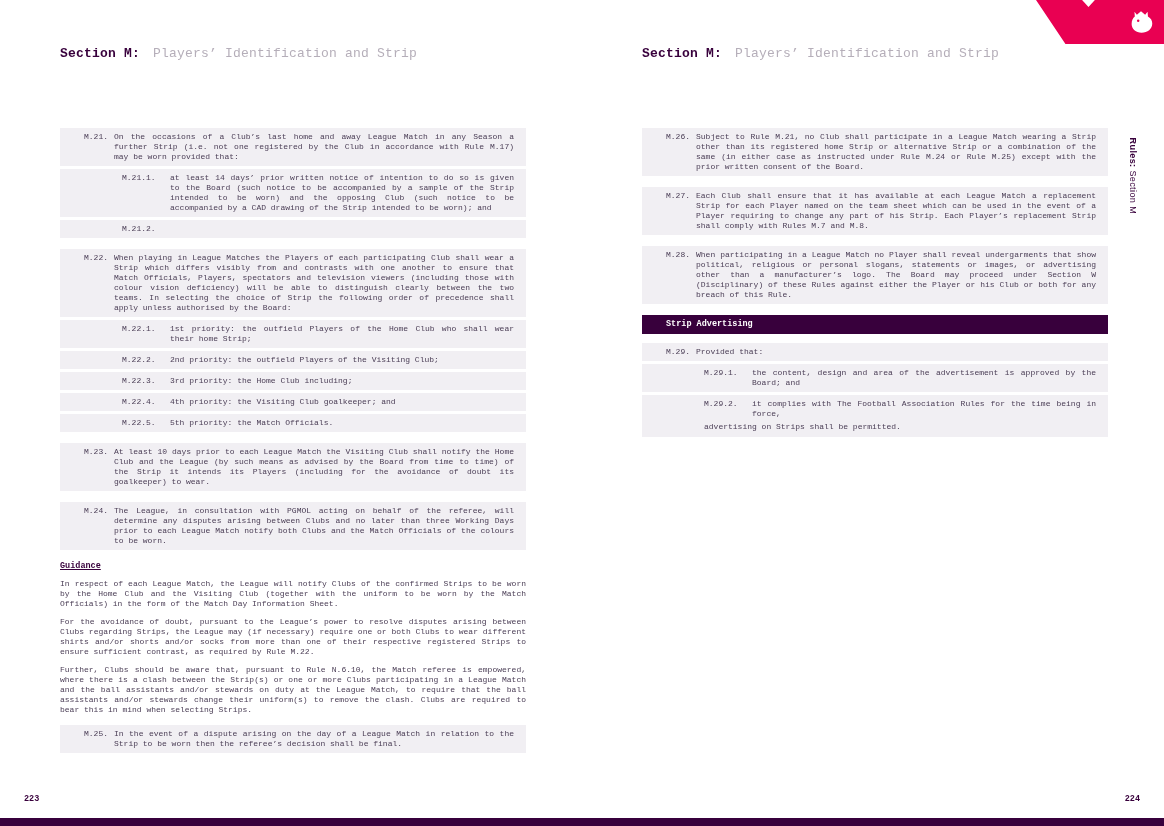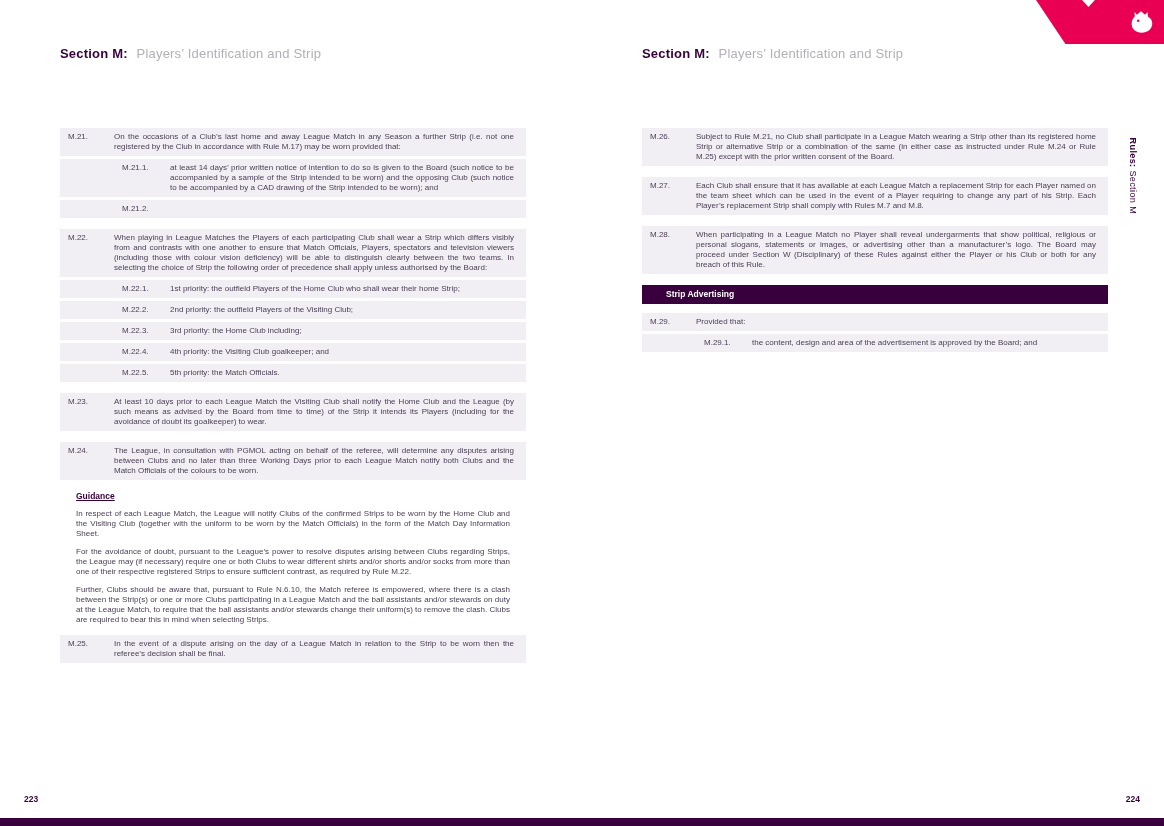--- a/index.html
+++ b/index.html
@@ -1,38 +1,38 @@
 <!DOCTYPE html>
 <html><head>
 <meta charset="utf-8">
 <style>
   * { margin:0; padding:0; box-sizing:border-box; }
   html,body { background:#ffffff; }
   .spread {
     position:relative; width:1164px; height:826px; background:#ffffff;
     overflow:hidden; font-family:"Liberation Sans", sans-serif; color:#4a3d55;
   }
-  .page { position:absolute; top:0; height:818px; width:582px; }
+  .page { position:absolute; top:0; height:818px; width:582px;font-family:Liberation Mono, monospace; }
   .page-left { left:0; }
   .page-right { left:582px; }
 
   .page-header { position:absolute; left:60px; top:46px; font-size:13px; letter-spacing:.2px; white-space:nowrap; }
   .page-header .sec { font-weight:700; color:#38003c; }
   .page-header .ttl { color:#b5aeb9; margin-left:5px; }
 
   .content { position:absolute; left:60px; top:128px; width:466px; font-size:8px; line-height:1.25; }
 
   .box { background:#f1eff3; display:flex; align-items:flex-start; padding:4px 12px 4px 0; margin-bottom:3px; }
   .rule-group { margin-bottom:11px; }
-  .num { flex:0 0 54px; padding-left:8px; color:#4a3d55; }
+  .num { flex:0 0 54px; padding-left:24px; color:#4a3d55; }
   .gap { flex:0 0 62px; }
   .subnum { flex:0 0 48px; }
   .txt { flex:1 1 auto; text-align:justify; }
 
-  .guidance { margin:2px 16px 10px; }
+  .guidance { margin:2px 0 10px; }
   .guidance-heading { font-weight:700; text-decoration:underline; color:#38003c; font-size:8.5px; margin:2px 0 7px; }
   .gpara { text-align:justify; margin-bottom:8px; }
 
   .banner { background:#38003c; color:#ffffff; font-weight:700; font-size:8.5px; padding:4px 24px; margin:3px 0 9px; }
 
   .sub-block { display:block; padding:4px 12px 5px 0; }
   .sub-inner { display:flex; align-items:flex-start; }
   .closing { margin-left:62px; margin-top:3px; }
 
   .page-number { position:absolute; bottom:14px; font-size:8.5px; font-weight:700; color:#38003c; }
@@ -193,20 +193,28 @@
       <div class="rule-group">
         <div class="box">
           <span class="num">M.29.</span>
           <span class="txt">Provided that:</span>
         </div>
         <div class="box">
           <span class="gap"></span>
           <span class="subnum">M.29.1.</span>
           <span class="txt">the content, design and area of the advertisement is approved by the Board; and</span>
         </div>
+        <div class="box sub-block">
+          <div class="sub-inner">
+            <span class="gap"></span>
+            <span class="subnum">M.29.2.</span>
+            <span class="txt">it complies with The Football Association Rules for the time being in force,</span>
+          </div>
+          <div class="closing">advertising on Strips shall be permitted.</div>
+        </div>
       </div>
 
     </section>
 
     <div class="page-number pn-right">224</div>
   </div>
 
   <div class="bottom-bar"></div>
 
 </div>

